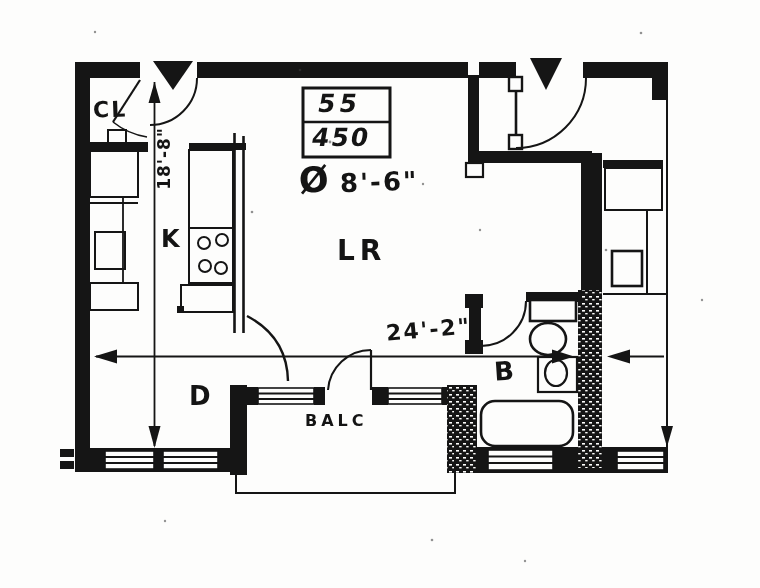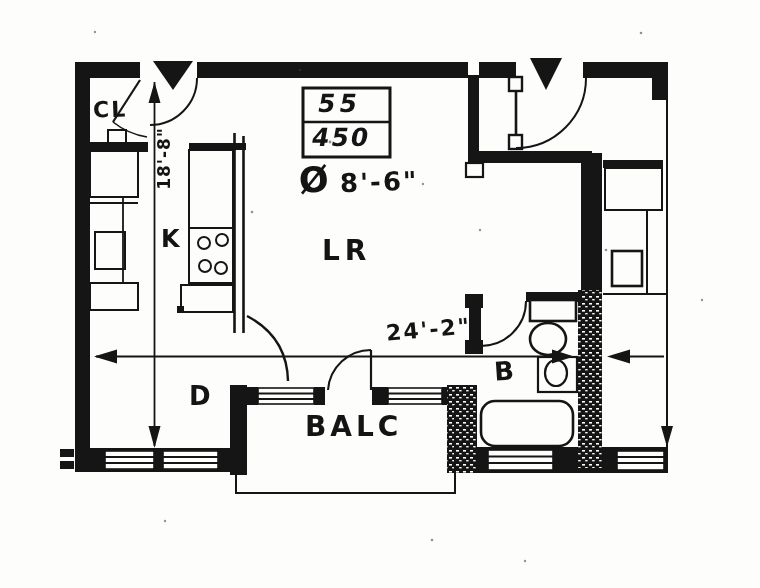--- a/index.html
+++ b/index.html
@@ -7,24 +7,24 @@
     position:relative;width:760px;height:588px;background:#fdfdfc;
     font-family:"DejaVu Sans",sans-serif;color:#151515;overflow:hidden;
   }
   #plan-svg{position:absolute;left:0;top:0;}
   .lbl{
     position:absolute;font-weight:700;color:#141414;line-height:1;
     white-space:nowrap;user-select:none;
   }
   .lbl-cl   {left:93px; top:99px;  font-size:22px;letter-spacing:2px;transform:rotate(-2deg);}
   .lbl-k    {left:161px;top:227px; font-size:24px;}
-  .lbl-lr   {left:322px;top:237px; font-size:28px;letter-spacing:5px;}
+  .lbl-lr   {left:337px;top:237px; font-size:28px;letter-spacing:5px;}
   .lbl-d    {left:189px;top:383px; font-size:26px;}
   .lbl-b    {left:494px;top:358px; font-size:26px;transform:rotate(-4deg);}
-  .lbl-balc {left:305px;top:413px; font-size:28px;letter-spacing:4px;}
+  .lbl-balc {left:305px;top:413px; font-size:16px;letter-spacing:4px;}
   .lbl-55   {left:318px;top:91px;  font-size:25px;letter-spacing:4px;transform:skewX(-10deg);}
   .lbl-450  {left:312px;top:125px; font-size:25px;letter-spacing:2px;transform:skewX(-10deg);}
   .lbl-diam-sym {left:299px;top:163px;font-size:35px;font-weight:700;transform:rotate(-6deg);}
   .lbl-diam-val {left:340px;top:169px;font-size:26px;letter-spacing:2px;transform:rotate(-2deg);}
   .lbl-wdim {left:386px;top:319px; font-size:22px;letter-spacing:2px;transform:rotate(-5deg);}
   .lbl-hdim {
     left:123px;top:150px;width:82px;text-align:center;font-size:17px;
     letter-spacing:1px;transform:rotate(-90deg);
   }
 </style>

